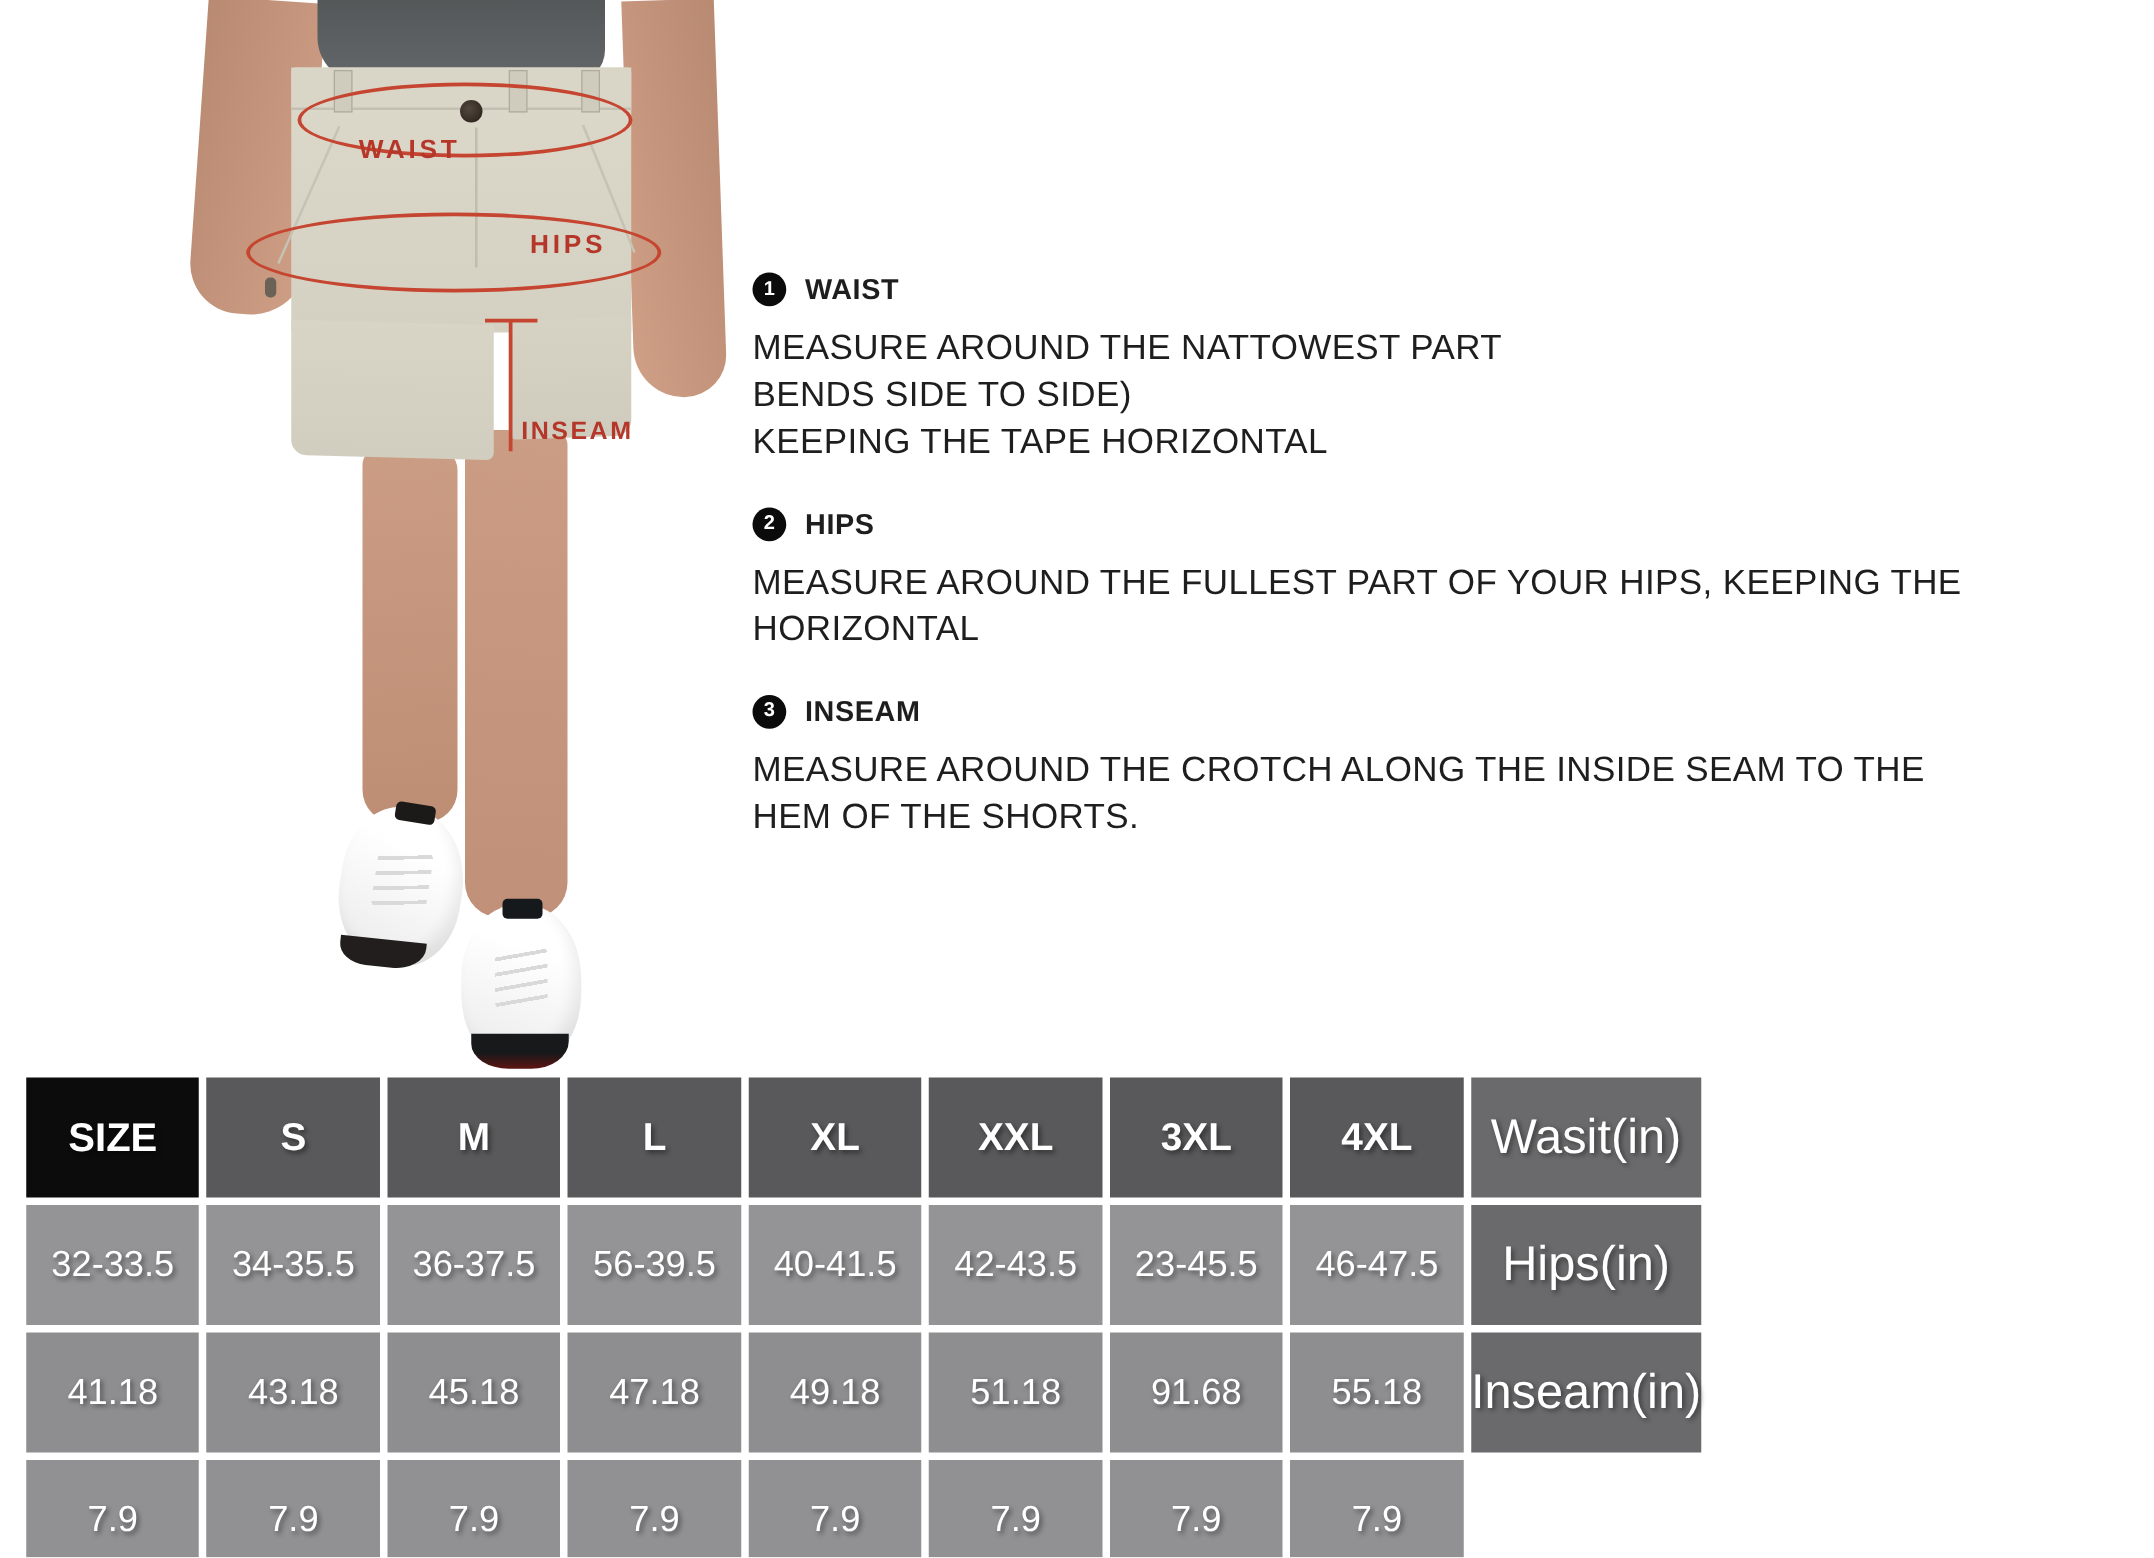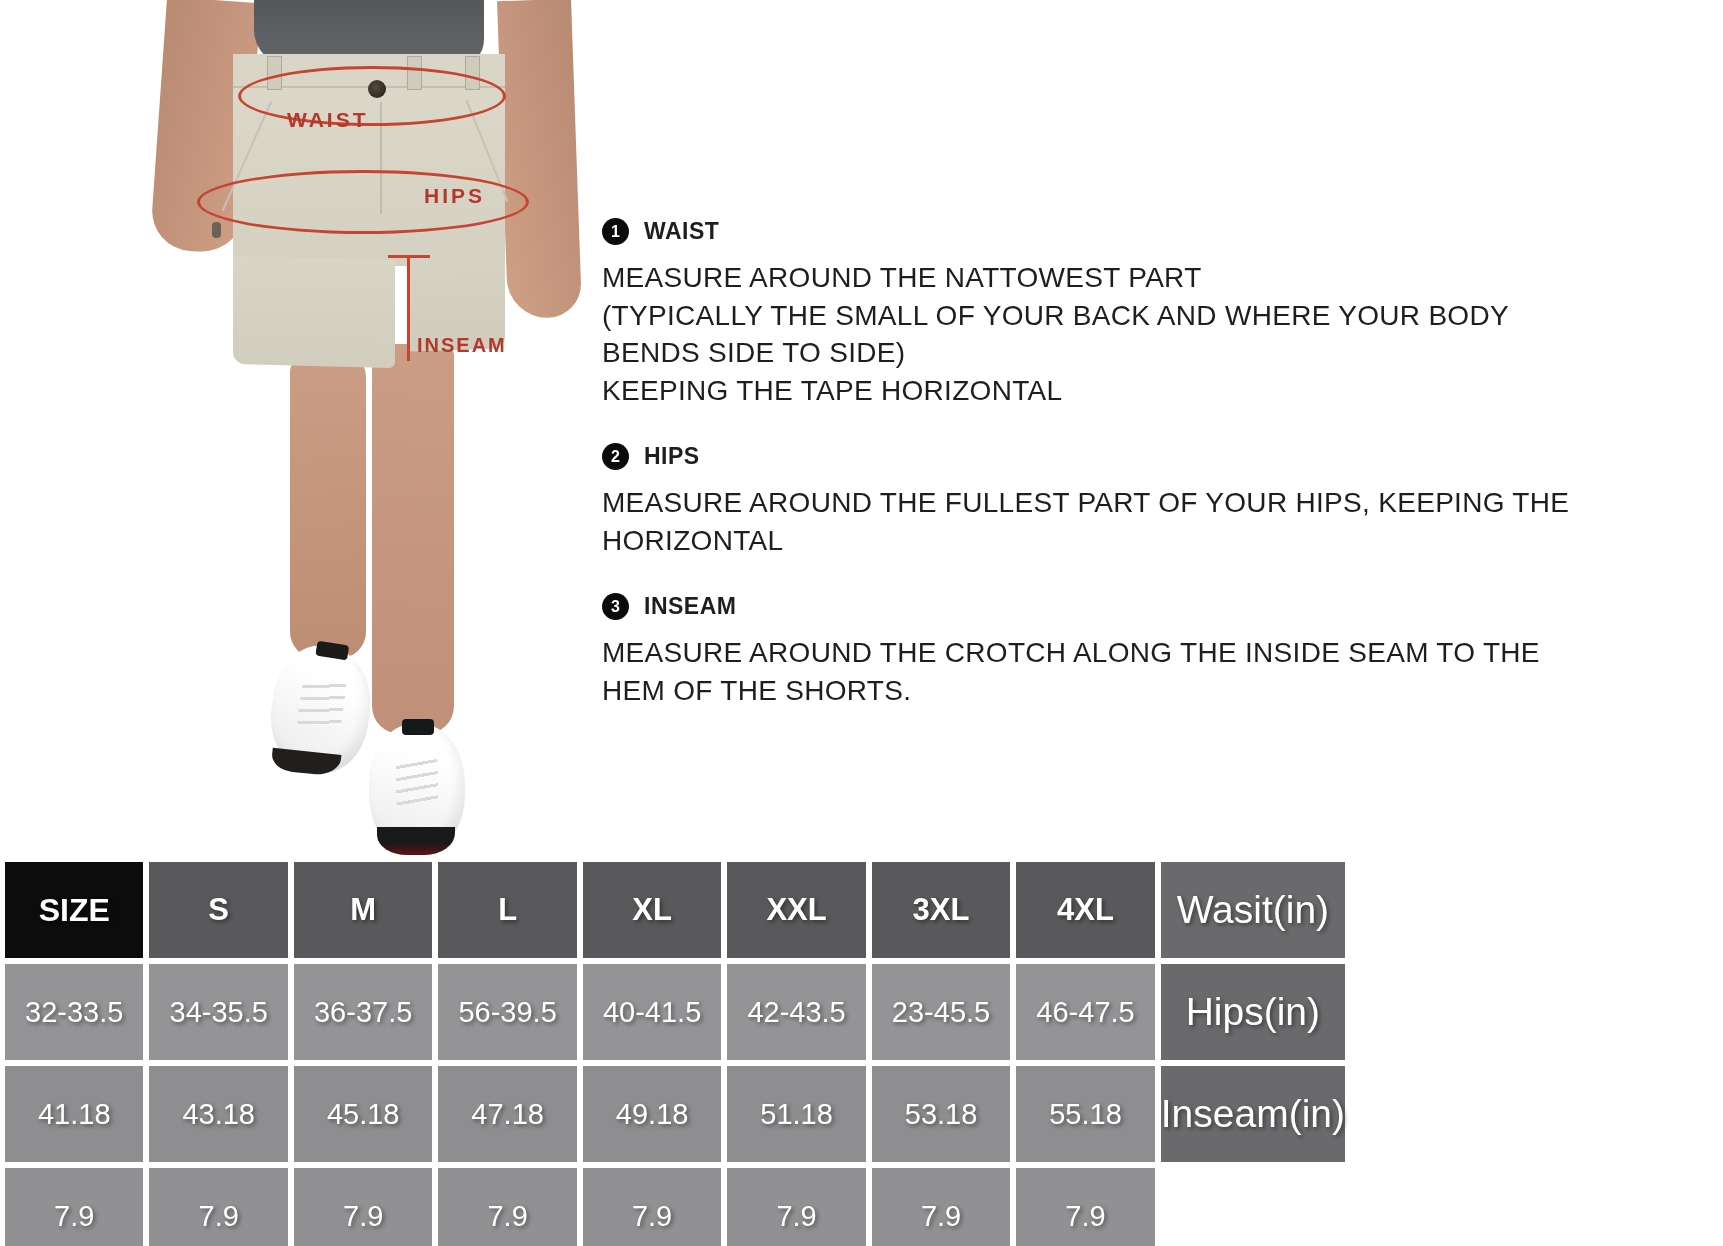--- a/index.html
+++ b/index.html
@@ -60,21 +60,21 @@
   
   .instructions{position:absolute;left:602px;top:218px;width:800px;color:#1e1e1e;}
   .section{margin-bottom:34px;}
   .sec-head{display:flex;align-items:center;gap:15px;margin-bottom:14px;}
   .num-circle{width:27px;height:27px;border-radius:50%;background:#0b0b0b;color:#fff;
               display:flex;align-items:center;justify-content:center;font-size:16px;font-weight:bold;flex:0 0 27px;}
   .sec-title{font-size:23px;font-weight:bold;letter-spacing:0.5px;}
   .line{font-size:28px;line-height:37.5px;letter-spacing:0.3px;white-space:nowrap;}
 
   
-  .size-table{position:absolute;left:0;top:857px;width:1362px;height:389px;background:#fff;
+  .size-table{position:absolute;left:16px;top:857px;width:1362px;height:389px;background:#fff;
       display:grid;grid-template-columns:repeat(9,1fr);grid-template-rows:96px 96px 96px 96px;
       gap:6px;padding:5px 17px 0 5px;box-sizing:border-box;overflow:hidden;}
   .cell{display:flex;align-items:center;justify-content:center;color:#fff;
         text-shadow:2px 2px 4px rgba(0,0,0,.45);}
   .th{background:var(--header-bg,#59595b);font-size:31px;font-weight:bold;}
   .th-size{background:var(--size-cell-bg,#0c0c0c);font-size:32px;font-weight:bold;}
   .tlabel{background:var(--row-label-bg,#6a6a6c);font-size:39px;}
   .r1{background:var(--value-bg-1,#949496);} .r2{background:var(--value-bg-2,#8e8e90);}
   .r3{background:var(--value-bg-3,#919193);}
   .tval{font-size:29px;}
@@ -117,21 +117,20 @@
     <div class="m-label inseam-label">INSEAM</div>
   </div>
 
   <div class="instructions">
     <div class="section">
       <div class="sec-head">
         <div class="num-circle">1</div>
         <div class="sec-title">WAIST</div>
       </div>
       <div class="line">MEASURE AROUND THE NATTOWEST PART</div>
-      <div class="line">(TYPICALLY THE SMALL OF YOUR BACK AND WHERE YOUR BODY</div>
       <div class="line">BENDS SIDE TO SIDE)</div>
       <div class="line">KEEPING THE TAPE HORIZONTAL</div>
     </div>
     <div class="section">
       <div class="sec-head">
         <div class="num-circle">2</div>
         <div class="sec-title">HIPS</div>
       </div>
       <div class="line">MEASURE AROUND THE FULLEST PART OF YOUR HIPS, KEEPING THE</div>
       <div class="line">HORIZONTAL</div>
@@ -166,21 +165,21 @@
     <div class="cell tval r1">23-45.5</div>
     <div class="cell tval r1">46-47.5</div>
 
     <div class="cell tlabel">Hips(in)</div>
     <div class="cell tval r2">41.18</div>
     <div class="cell tval r2">43.18</div>
     <div class="cell tval r2">45.18</div>
     <div class="cell tval r2">47.18</div>
     <div class="cell tval r2">49.18</div>
     <div class="cell tval r2">51.18</div>
-    <div class="cell tval r2">53.18</div>
+    <div class="cell tval r2">91.68</div>
     <div class="cell tval r2">55.18</div>
 
     <div class="cell tlabel">Inseam(in)</div>
     <div class="cell tval r3">7.9</div>
     <div class="cell tval r3">7.9</div>
     <div class="cell tval r3">7.9</div>
     <div class="cell tval r3">7.9</div>
     <div class="cell tval r3">7.9</div>
     <div class="cell tval r3">7.9</div>
     <div class="cell tval r3">7.9</div>

